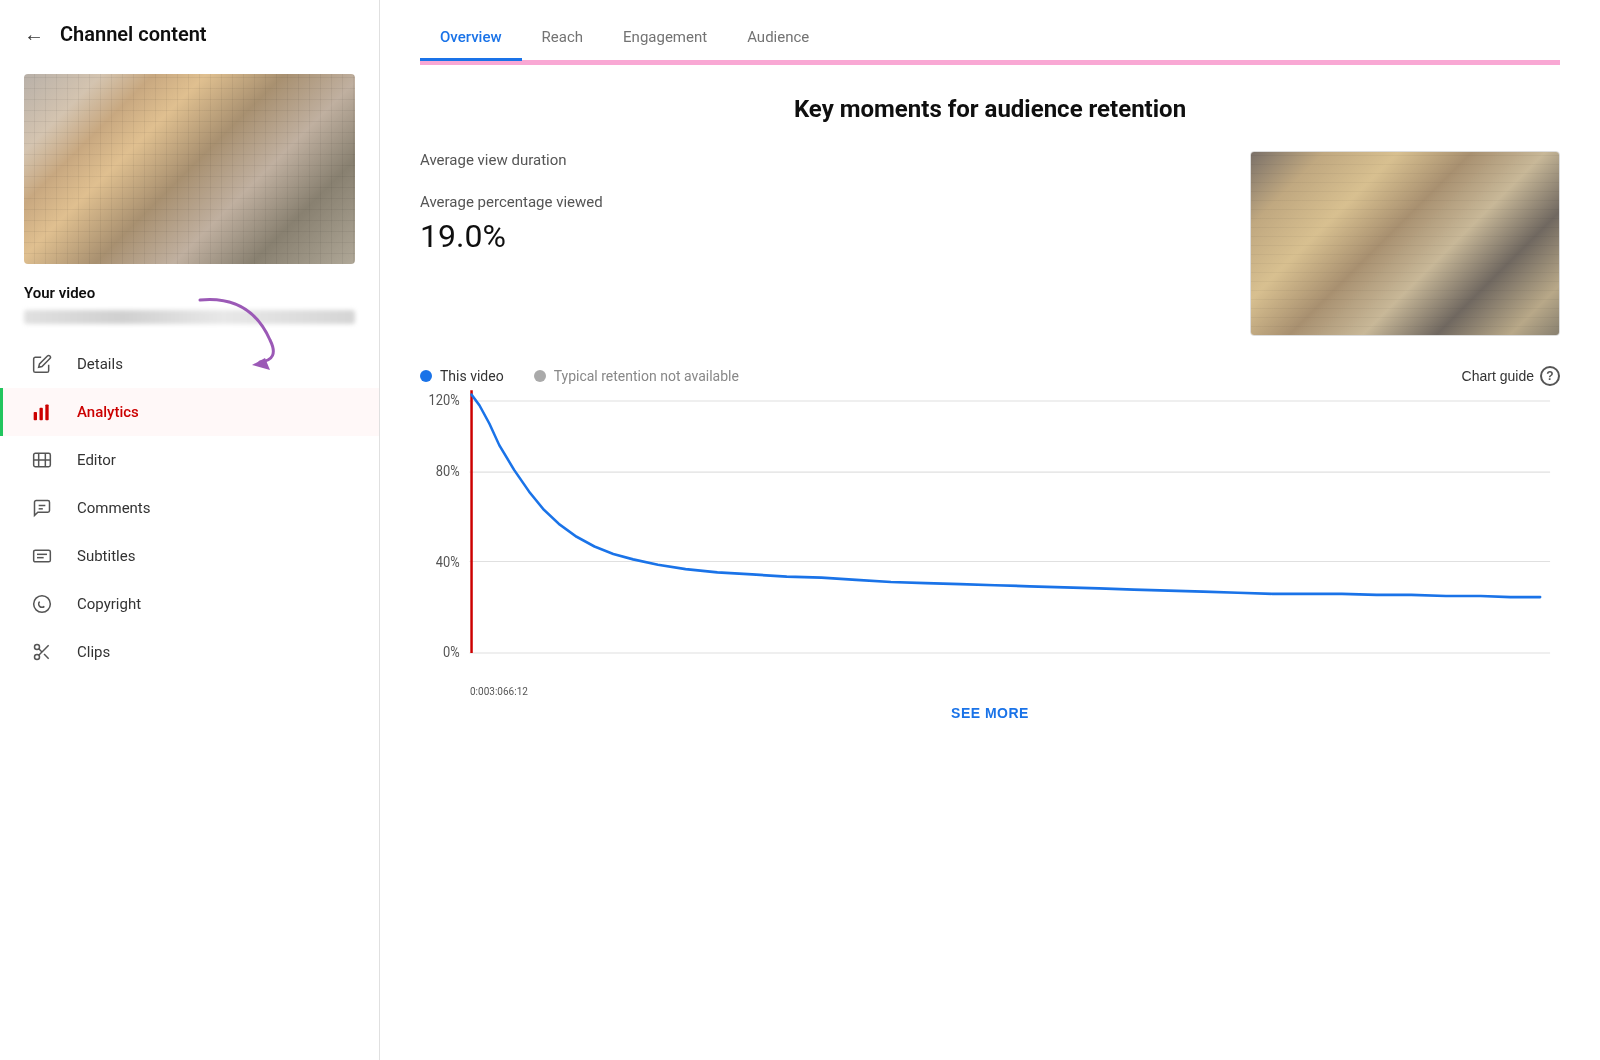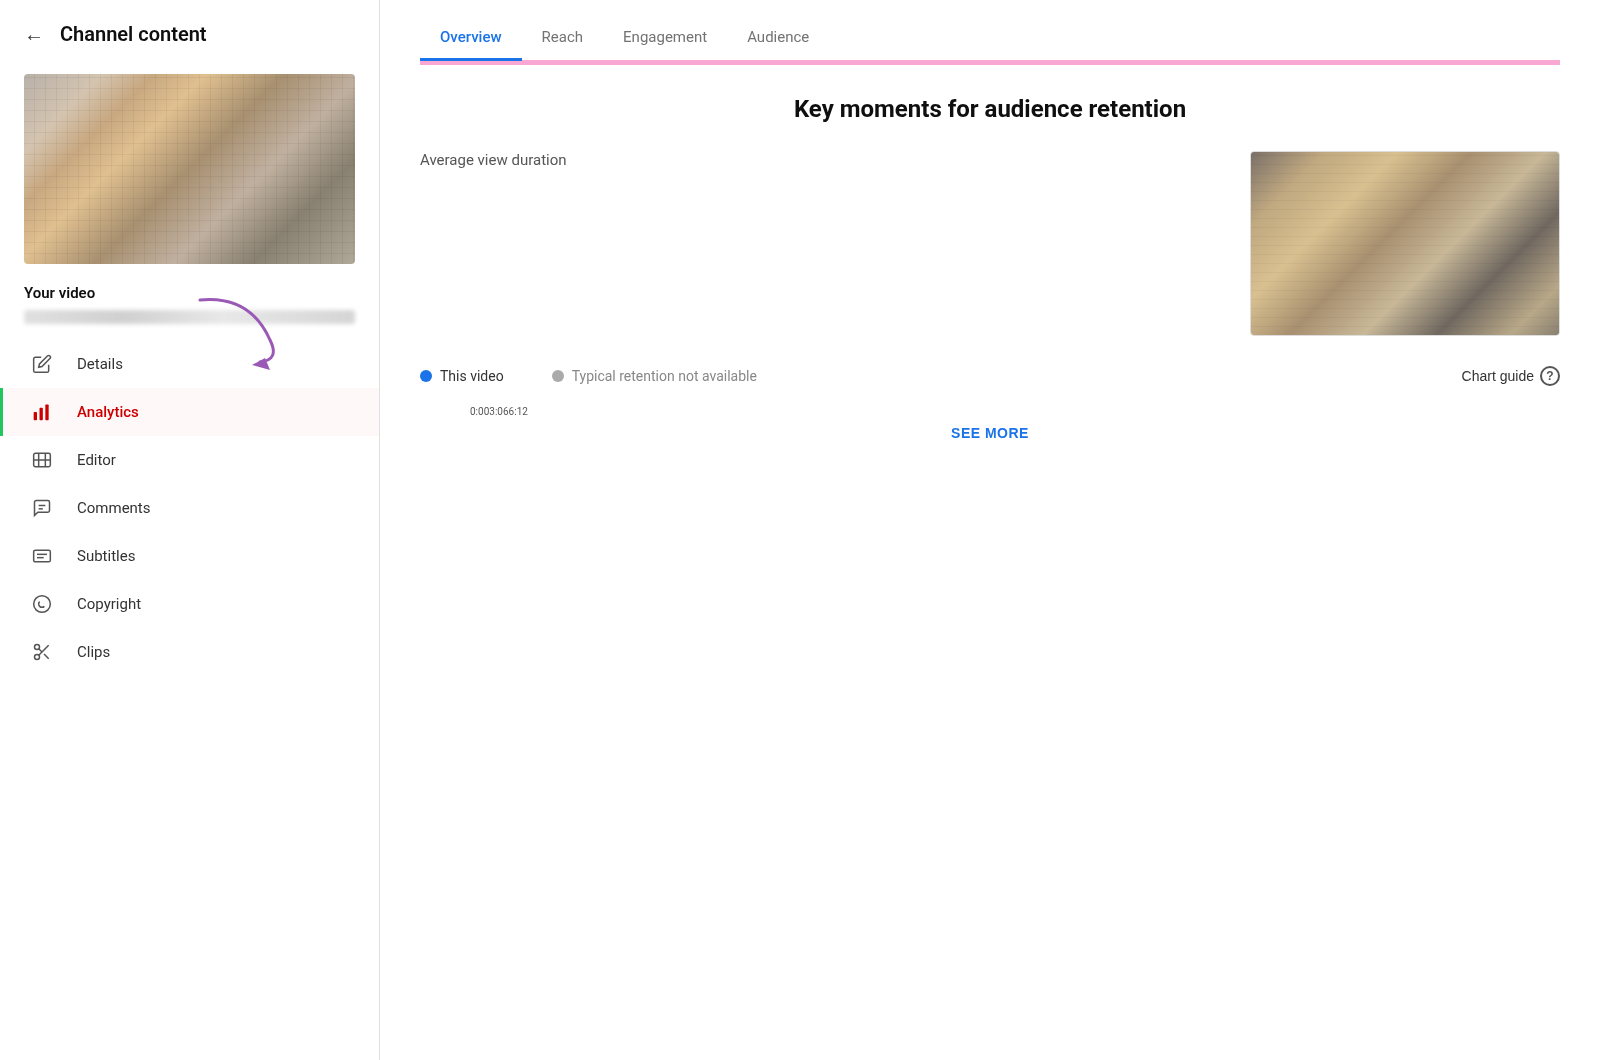--- a/index.html
+++ b/index.html
@@ -227,22 +227,21 @@
           rgba(0,0,0,0.04) 8px,
           rgba(0,0,0,0.04) 9px
         ),
         linear-gradient(135deg, #7a7068 0%, #c0a880 15%, #d8c090 30%, #a89070 45%, #c8b898 60%, #706860 75%, #b8a888 90%, #888070 100%);
     }
 
     
     .legend-row {
       display: flex;
       align-items: center;
-      gap: 48px;
-      margin-bottom: 16px;
+      gap: 30px;
     }
 
     .legend-item {
       display: flex;
       align-items: center;
       gap: 8px;
       font-size: 14px;
     }
 
     .legend-dot-blue {
@@ -450,20 +449,24 @@
     <div class="tab">Audience</div>
   </div>
 
   <div class="section-title">Key moments for audience retention</div>
 
   <div class="metrics-row">
     <div class="metrics-left">
       <div class="metric-block">
         <div class="metric-label">Average view duration</div>
       </div>
+      <div class="metric-block">
+        <div class="metric-label">Average percentage viewed</div>
+        <div class="metric-value">19.0%</div>
+      </div>
     </div>
 
     <div class="video-preview">
       <div class="video-preview-pixelated"></div>
     </div>
   </div>
 
   <div class="legend-row">
     <div class="legend-item">
       <div class="legend-dot-blue"></div>
@@ -472,20 +475,78 @@
     <div class="legend-item">
       <div class="legend-dot-gray"></div>
       <span class="legend-text-gray">Typical retention not available</span>
     </div>
     <button class="chart-guide-btn">
       <span>Chart guide</span>
       <div class="chart-guide-icon">?</div>
     </button>
   </div>
 
+  <div class="chart-container">
+    <svg class="chart-svg" viewBox="0 0 1150 260" preserveAspectRatio="none">
+
+      <text x="40" y="18" font-size="13" fill="#555" text-anchor="end">120%</text>
+      <text x="40" y="84" font-size="13" fill="#555" text-anchor="end">80%</text>
+      <text x="40" y="168" font-size="13" fill="#555" text-anchor="end">40%</text>
+      <text x="40" y="252" font-size="13" fill="#555" text-anchor="end">0%</text>
+
+      <line x1="50" y1="14" x2="1140" y2="14" stroke="#e0e0e0" stroke-width="1"></line>
+      <line x1="50" y1="80" x2="1140" y2="80" stroke="#e0e0e0" stroke-width="1"></line>
+      <line x1="50" y1="163" x2="1140" y2="163" stroke="#e0e0e0" stroke-width="1"></line>
+      <line x1="50" y1="248" x2="1140" y2="248" stroke="#e0e0e0" stroke-width="1"></line>
+
+      <line x1="52" y1="4" x2="52" y2="248" stroke="#cc0000" stroke-width="2.5"></line>
+
+      <polyline fill="none" stroke="#1a73e8" stroke-width="2.5" stroke-linejoin="round" stroke-linecap="round" points="
+          52,8
+          60,18
+          70,35
+          80,55
+          95,78
+          110,98
+          125,115
+          140,128
+          158,140
+          176,149
+          195,156
+          215,161
+          240,166
+          268,170
+          300,173
+          335,175
+          370,177
+          405,178
+          440,180
+          475,182
+          510,183
+          545,184
+          580,185
+          615,186
+          650,187
+          685,188
+          720,189
+          755,190
+          790,191
+          825,192
+          860,193
+          895,193
+          930,193
+          965,194
+          1000,194
+          1035,195
+          1070,195
+          1100,196
+          1130,196
+        "></polyline>
+    </svg>
+  </div>
 
   <div class="chart-x-labels">
     <span>0:00</span>
     <span>3:06</span>
     <span>6:12</span>
   </div>
 
   <button class="see-more-btn">SEE MORE</button>
 
 </div>

